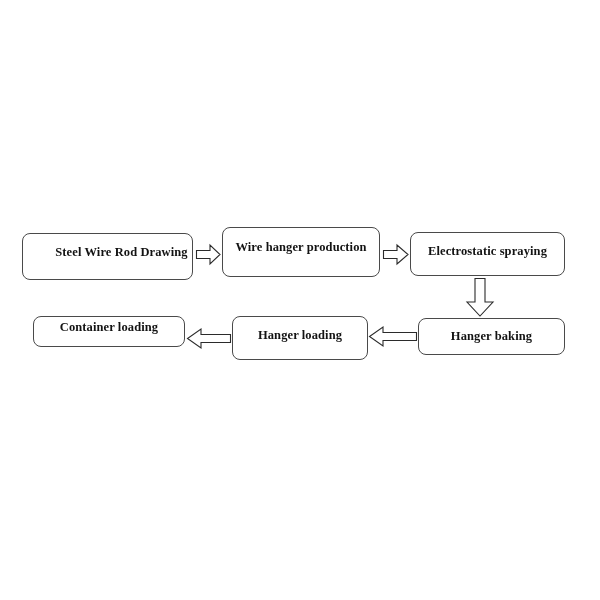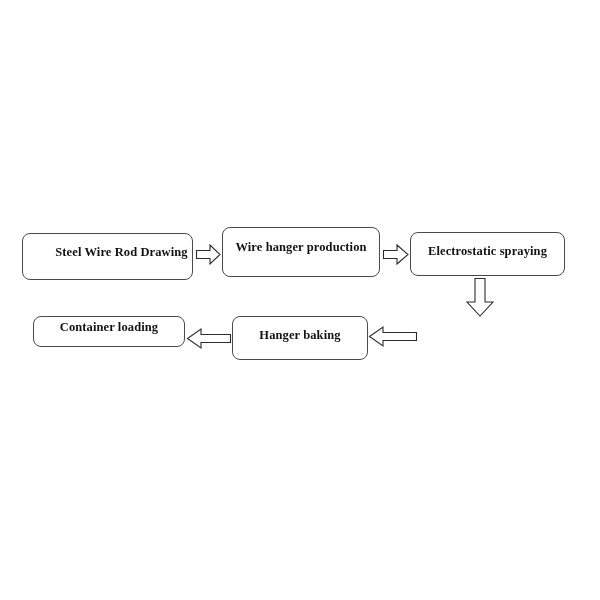--- a/index.html
+++ b/index.html
@@ -63,23 +63,26 @@
   </div>
 
   <div class="node" style="left:222px; top:227px; width:158px; height:50px;">
     <span class="node-label">Wire hanger production</span>
   </div>
 
   <div class="node" style="left:410px; top:232px; width:155px; height:44px;align-items:center;">
     <span class="node-label" style="top:-2px;">Electrostatic spraying</span>
   </div>
 
+  <div class="node" style="left:418px; top:318px; width:147px; height:37px;">
+    <span class="node-label" style="top:0px;">Hanger baking</span>
+  </div>
 
   <div class="node" style="left:232px; top:316px; width:136px; height:44px;">
-    <span class="node-label" style="top:-2px;">Hanger baking</span>
+    <span class="node-label" style="top:-2px;">Hanger loading</span>
   </div>
 
   <div class="node" style="left:33px; top:316px; width:152px; height:31px;">
     <span class="node-label" style="top:-4px;">Container loading</span>
   </div>
 
   <div class="arrow" style="left:196px; top:244px; width:25px; height:21px;">
     <svg width="25" height="21" viewBox="0 0 25 21">
       <polygon points="0.5,6.5 14,6.5 14,1 24,10.5 14,20 14,14.5 0.5,14.5"></polygon>
     </svg>

